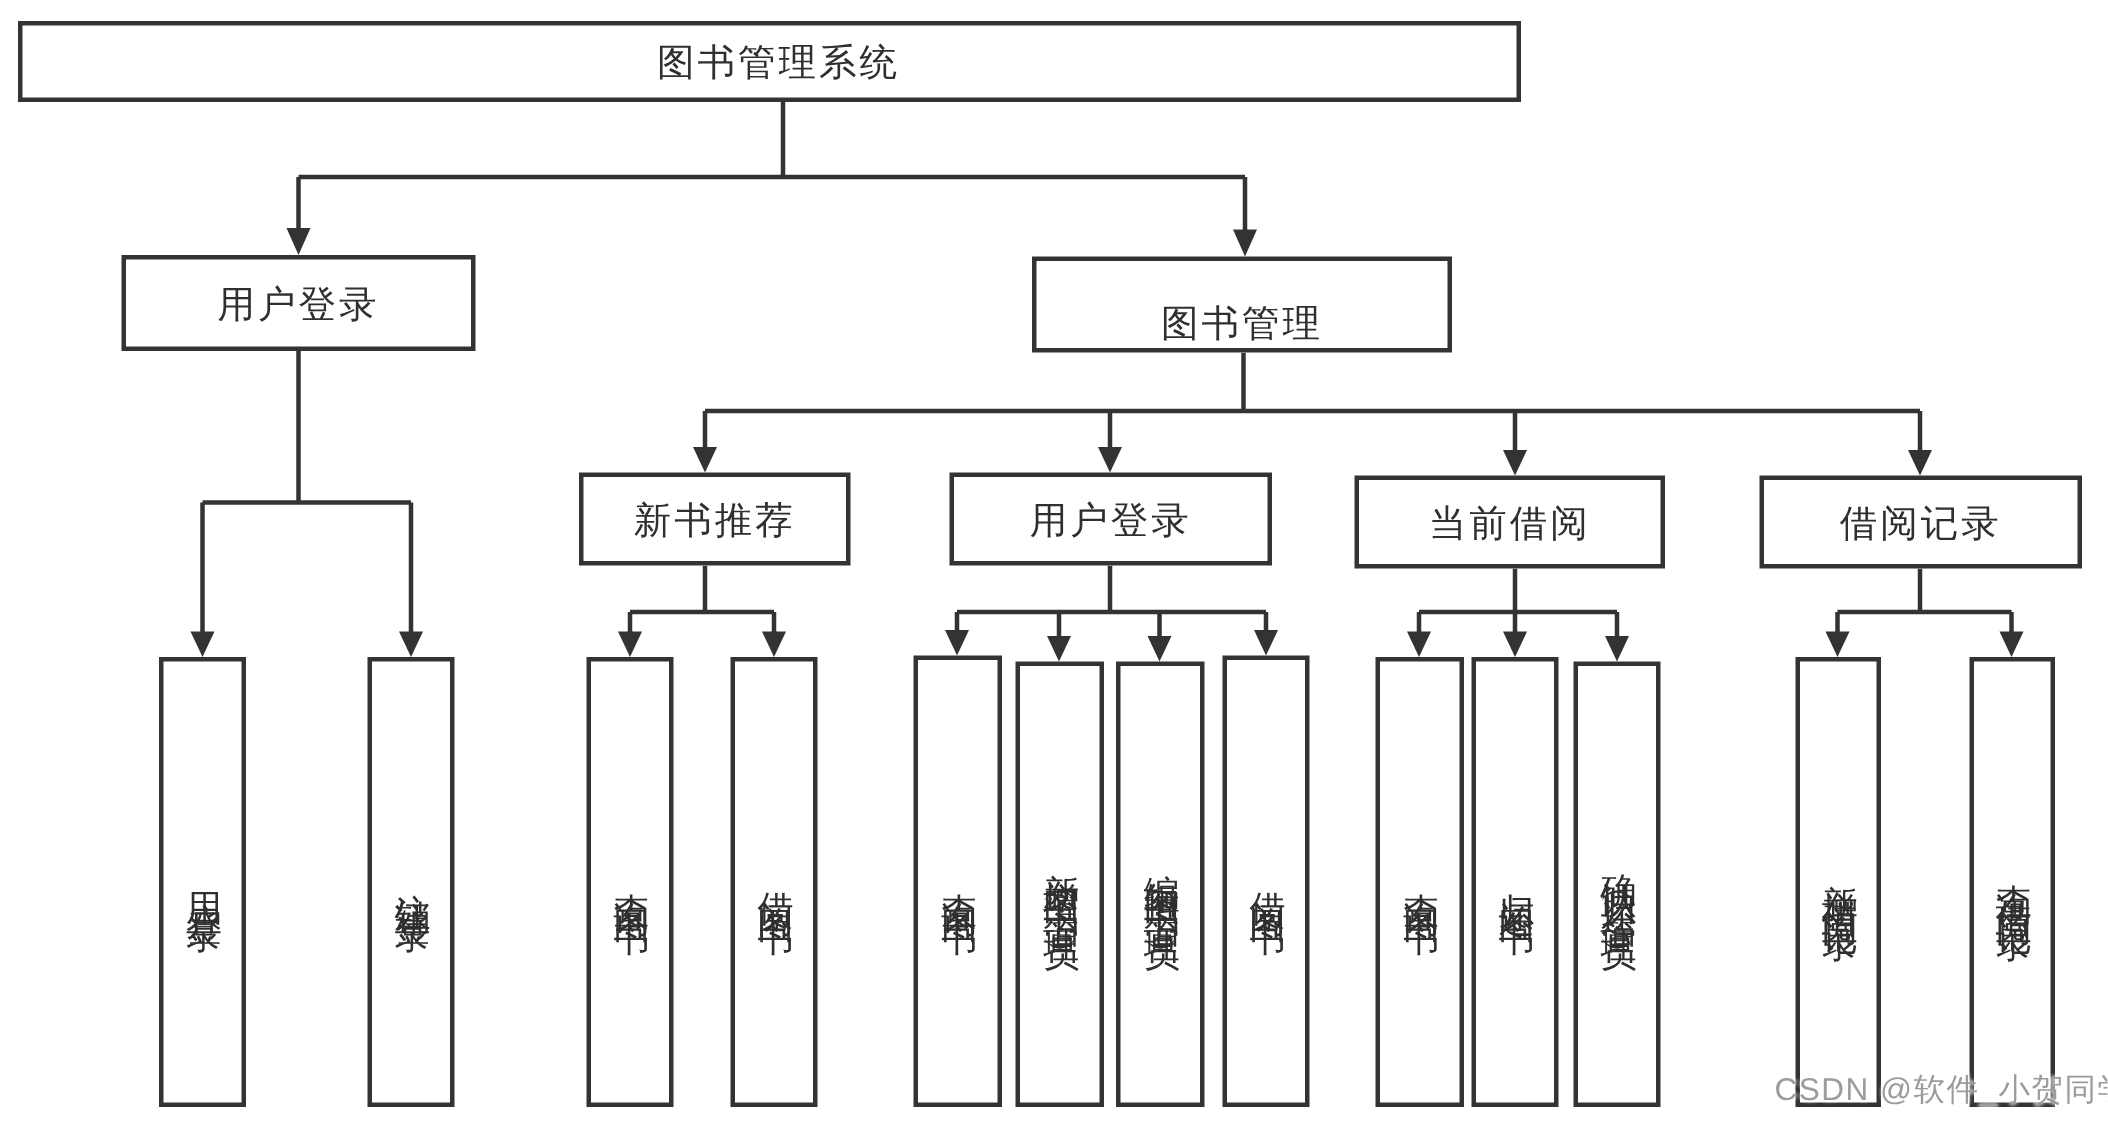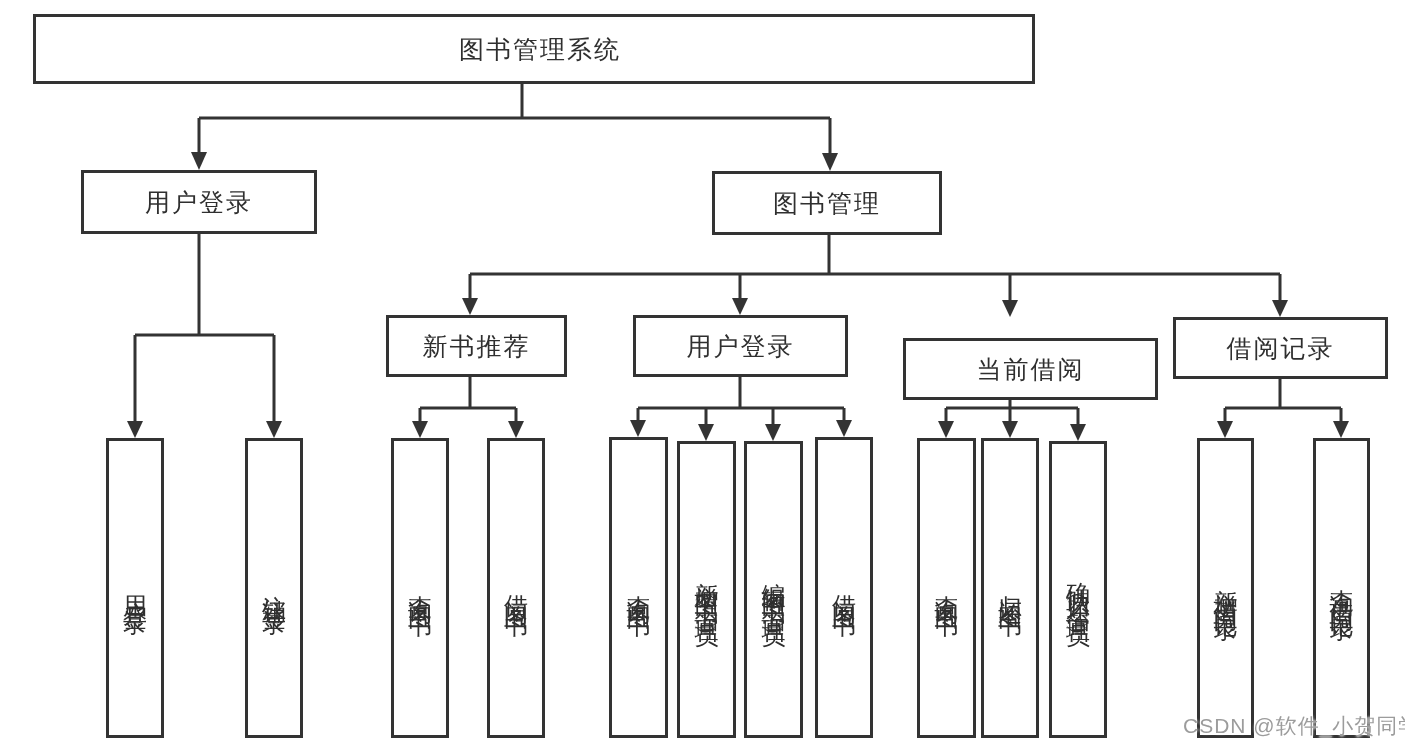--- a/index.html
+++ b/index.html
@@ -35,28 +35,28 @@
     white-space: nowrap;
   }
   .vbox {
     writing-mode: vertical-rl;
     text-orientation: mixed;
     font-size: 24px;
     letter-spacing: 6px;
     line-height: 1;
   }
   
-  .n-root        { left: 33px;   top: 14px;  width: 1002px; height: 70px; padding-left: 12px; }
+  .n-root        { left: 12px;   top: 14px;  width: 1002px; height: 54px; padding-left: 12px; }
   
   .n-user-login  { left: 81px;   top: 170px; width: 236px;  height: 64px; }
-  .n-book-mgmt   { left: 712px;  top: 171px; width: 230px;  height: 64px; }
+  .n-book-mgmt   { left: 688px;  top: 171px; width: 280px;  height: 64px; align-items: flex-end; }
   
   .n-new-book    { left: 386px;  top: 315px; width: 181px;  height: 62px; }
   .n-borrowing   { left: 633px;  top: 315px; width: 215px;  height: 62px; }
-  .n-current     { left: 903px;  top: 317px; width: 255px;  height: 62px; margin-top: 21px; }
+  .n-current     { left: 903px;  top: 317px; width: 207px;  height: 62px; }
   .n-records     { left: 1173px; top: 317px; width: 215px;  height: 62px; text-align: right; }
   
   .l-user-login  { left: 106px;  top: 438px; width: 58px; height: 300px; }
   .l-logout      { left: 245px;  top: 438px; width: 58px; height: 300px; }
   .l-nb-query    { left: 391px;  top: 438px; width: 58px; height: 300px; }
   .l-nb-borrow   { left: 487px;  top: 438px; width: 58px; height: 300px; }
   .l-bb-query    { left: 609px;  top: 437px; width: 59px; height: 301px; }
   .l-bb-add      { left: 677px;  top: 441px; width: 59px; height: 297px; }
   .l-bb-edit     { left: 744px;  top: 441px; width: 59px; height: 297px; }
   .l-bb-borrow   { left: 815px;  top: 437px; width: 58px; height: 301px; }

